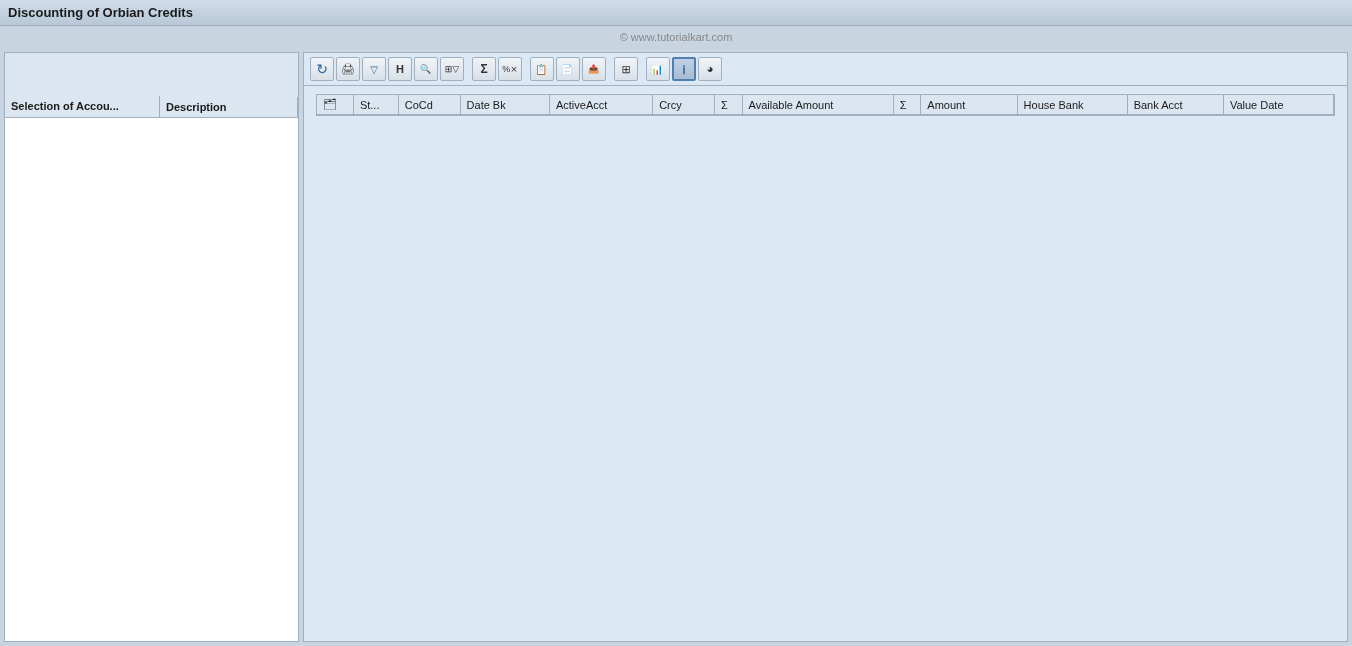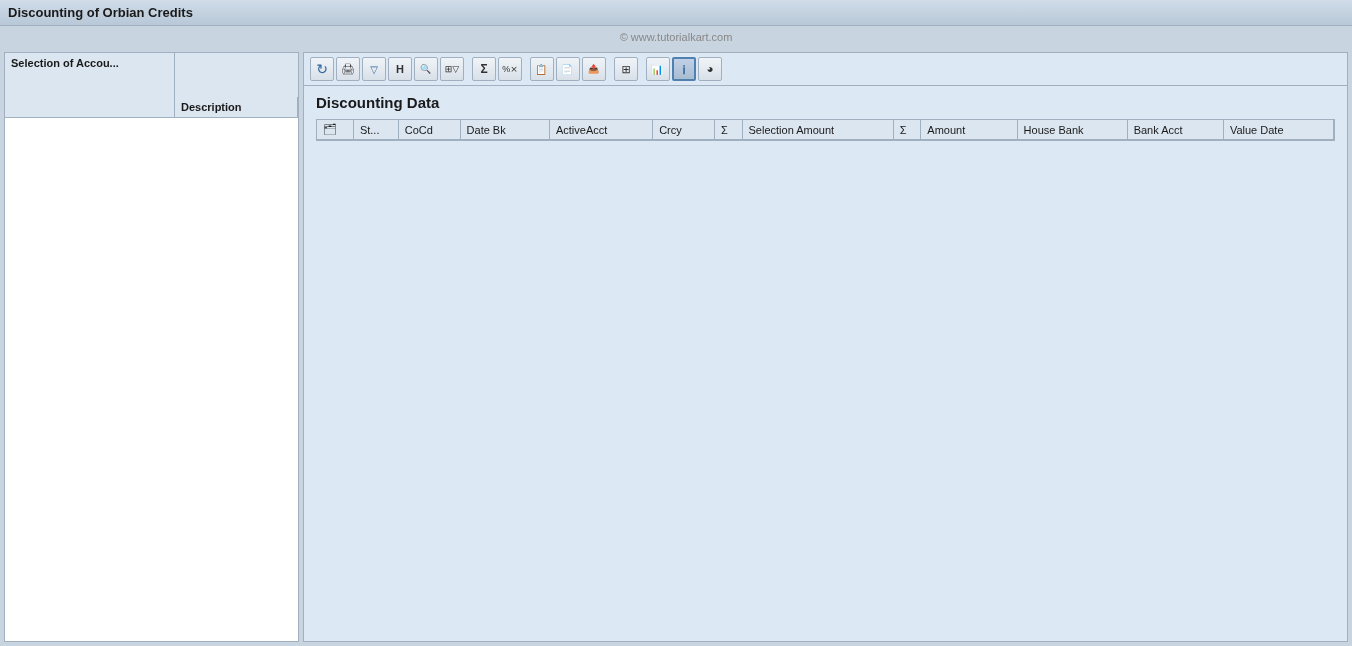--- a/index.html
+++ b/index.html
@@ -64,21 +64,22 @@
 
     .left-col-header {
       padding: 4px 6px;
       font-weight: bold;
       font-size: 11px;
       color: #1a1a1a;
       border-right: 1px solid #a0b0c0;
     }
 
     .left-col-header:first-child {
-      width: 170px;
+      width: 155px;
+      margin-top: 43px;
     }
 
     .left-col-header:last-child {
       flex: 1;
       margin-top: 44px;
     }
 
     #left-panel-body {
       flex: 1;
       background: white;
@@ -263,36 +264,35 @@
       <button class="toolbar-btn" title="Info" style="background:linear-gradient(to bottom,#c0d0e8,#a8bcd0);border:2px solid #5080b0;">
         <span style="font-size:12px;font-weight:bold;color:#336699;">ℹ</span>
       </button>
 
       <button class="toolbar-btn" title="Pie Chart">
         <span style="font-size:12px;">◕</span>
       </button>
     </div>
 
     <div id="content-area">
-      <div id="section-title">Discounting Data</div>
 
       <div id="data-table-container">
         <table id="data-table">
           <thead>
             <tr>
               <th class="col-icon">
                 <span style="font-size:11px;">🗂</span>
               </th>
               <th class="col-st">St...</th>
               <th class="col-cocd">CoCd</th>
               <th class="col-housebank">Date Bk</th>
               <th class="col-activeacct">ActiveAcct</th>
               <th class="col-crcy">Crcy</th>
               <th class="col-sigma1">Σ</th>
-              <th class="col-availamt">Selection Amount</th>
+              <th class="col-availamt">Available Amount</th>
               <th class="col-sigma2">Σ</th>
               <th class="col-amount">Amount</th>
               <th class="col-housebank2">House Bank</th>
               <th class="col-bankacct">Bank Acct</th>
               <th class="col-valuedate">Value Date</th>
             </tr>
           </thead>
           <tbody id="table-body">
             
           </tbody>

